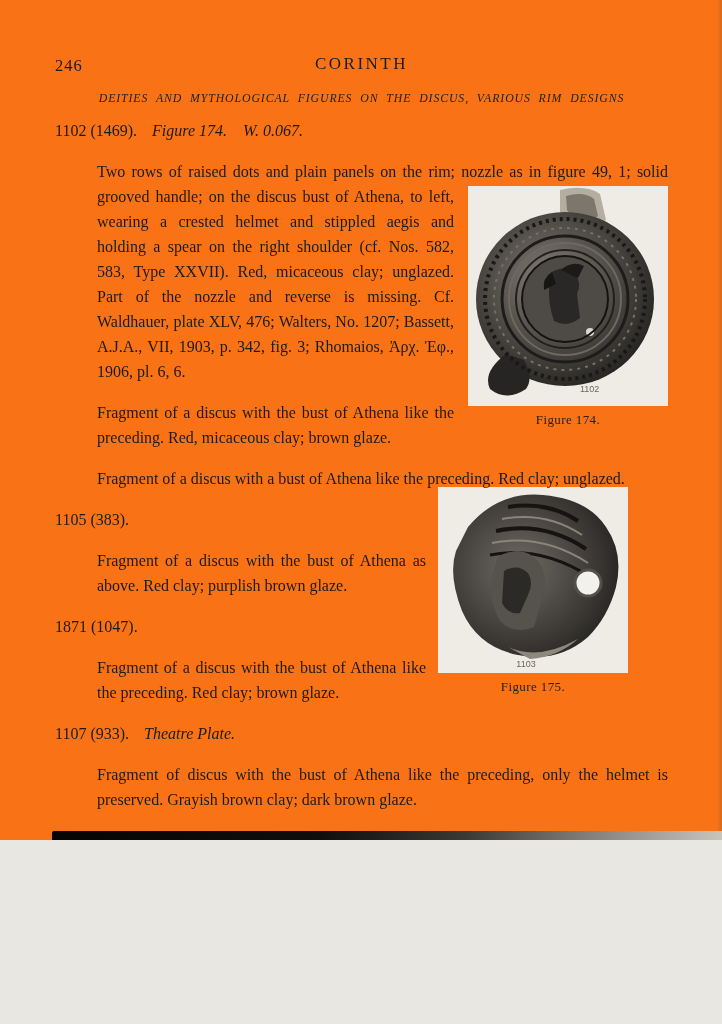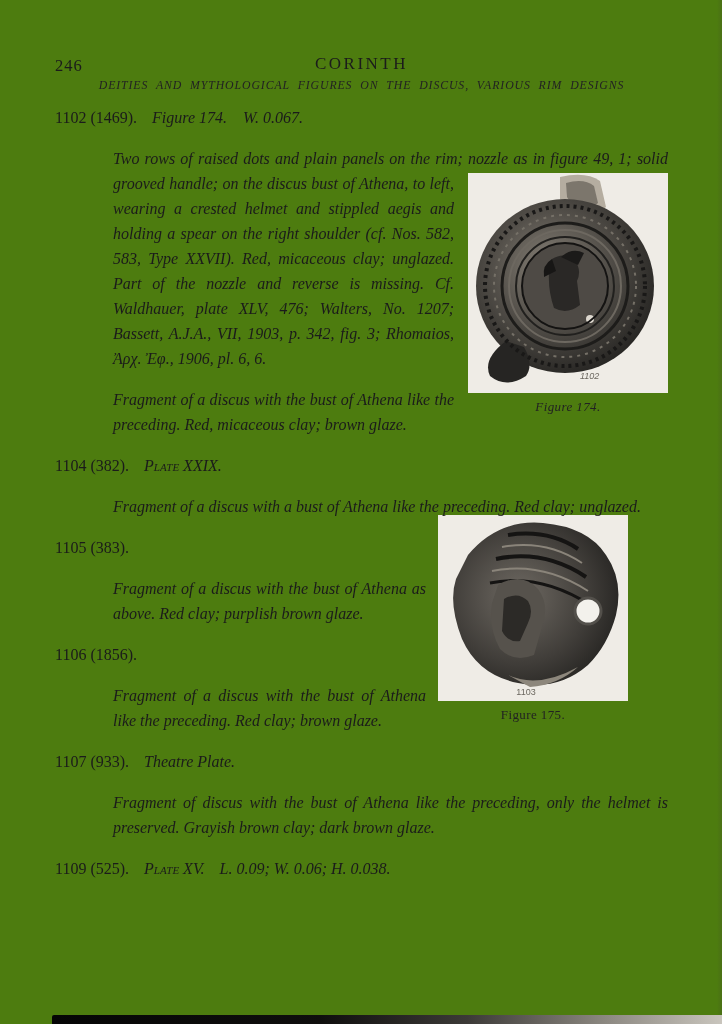--- a/index.html
+++ b/index.html
@@ -1,33 +1,33 @@
 <!DOCTYPE html>
 <html><head>
 <meta charset="utf-8">
 <style>
   html,body{margin:0;padding:0;background:#e9e7e2;}
   .page{
-    position:relative;width:722px;height:1024px;background:#4d7c0f;overflow:hidden;
+    position:relative;width:722px;height:840px;background:#f97316;overflow:hidden;
     font-family:"Liberation Serif","DejaVu Serif",serif;color:#1b1b1b;
   }
   .content{position:absolute;left:55px;top:54px;width:613px;}
   .page-header{position:relative;height:24px;text-align:center;}
   .pagenum{position:absolute;left:0;top:2px;font-size:16.5px;letter-spacing:1px;}
   .running-title{font-size:17px;letter-spacing:2.5px;}
   .subtitle{
-    text-align:center;font-style:italic;font-size:11.8px;
+    margin-top:13px;text-align:center;font-style:italic;font-size:11.8px;
     letter-spacing:0.9px;word-spacing:4px;white-space:nowrap;color:#222;
   }
   .entry{margin-top:5px;}
   .mt-lg{margin-top:12px;}
   .entry-head{font-size:16px;line-height:25px;font-weight:normal;}
   .hpart + .hpart{margin-left:11px;font-style:italic;}
   .sc{font-variant:small-caps;}
-  .entry-body{margin-left:58px;text-align:justify;font-size:16px;line-height:25px;font-style:italic;}
+  .entry-body{margin-left:42px;text-align:justify;font-size:16px;line-height:25px;}
   .figure{float:right;}
   .fig-174{width:200px;margin:2px 0 6px 14px;}
   .fig-175{width:190px;margin:-20px 40px 8px 12px;}
   .fig-img{display:block;}
   .fig-caption{
     display:block;text-align:center;font-size:13px;line-height:17px;
     margin-top:5px;letter-spacing:0.4px;color:#222;
   }
   .scan-bottom{
     position:absolute;left:52px;right:0;bottom:0;height:9px;
@@ -90,24 +90,20 @@
         </span>
         <span>solid grooved handle; on the discus bust of Athena, to left, wearing a crested helmet and stippled aegis and holding a spear on the right shoulder (cf. Nos. 582, 583, Type XXVII). Red, micaceous clay; unglazed. Part of the nozzle and reverse is missing. Cf. Waldhauer, plate XLV, 476; Walters, No. 1207; Bassett, A.J.A., VII, 1903, p. 342, fig. 3; Rhomaios, Ἀρχ. Ἐφ., 1906, pl. 6, 6.</span>
       </p>
     </section>
 
     <section class="entry">
       <p class="entry-body">Fragment of a discus with the bust of Athena like the preceding. Red, micaceous clay; brown glaze.</p>
     </section>
 
     <section class="entry">
-      <div class="entry-head">
-        <span class="hpart">1104 (382).</span>
-        <span class="hpart sc">Plate XXIX.</span>
-      </div>
       <p class="entry-body">Fragment of a discus with a bust of Athena like the preceding. Red clay; unglazed.</p>
     </section>
 
     <span class="figure fig-175">
       <svg class="fig-img" width="190" height="186" viewBox="0 0 190 186" role="img">
         <defs>
           <radialGradient id="gB" cx="40%" cy="45%" r="70%">
             <stop offset="0%" stop-color="#6e6962"></stop>
             <stop offset="60%" stop-color="#403d39"></stop>
             <stop offset="100%" stop-color="#1e1d1b"></stop>
@@ -132,21 +128,21 @@
 
     <section class="entry">
       <div class="entry-head">
         <span class="hpart">1105 (383).</span>
       </div>
       <p class="entry-body">Fragment of a discus with the bust of Athena as above. Red clay; purplish brown glaze.</p>
     </section>
 
     <section class="entry">
       <div class="entry-head">
-        <span class="hpart">1106 (1856).</span>
+        <span class="hpart">1871 (1047).</span>
       </div>
       <p class="entry-body">Fragment of a discus with the bust of Athena like the preceding. Red clay; brown glaze.</p>
     </section>
 
     <section class="entry">
       <div class="entry-head">
         <span class="hpart">1107 (933).</span>
         <span class="hpart">Theatre Plate.</span>
       </div>
       <p class="entry-body">Fragment of discus with the bust of Athena like the preceding, only the helmet is preserved. Grayish brown clay; dark brown glaze.</p>

